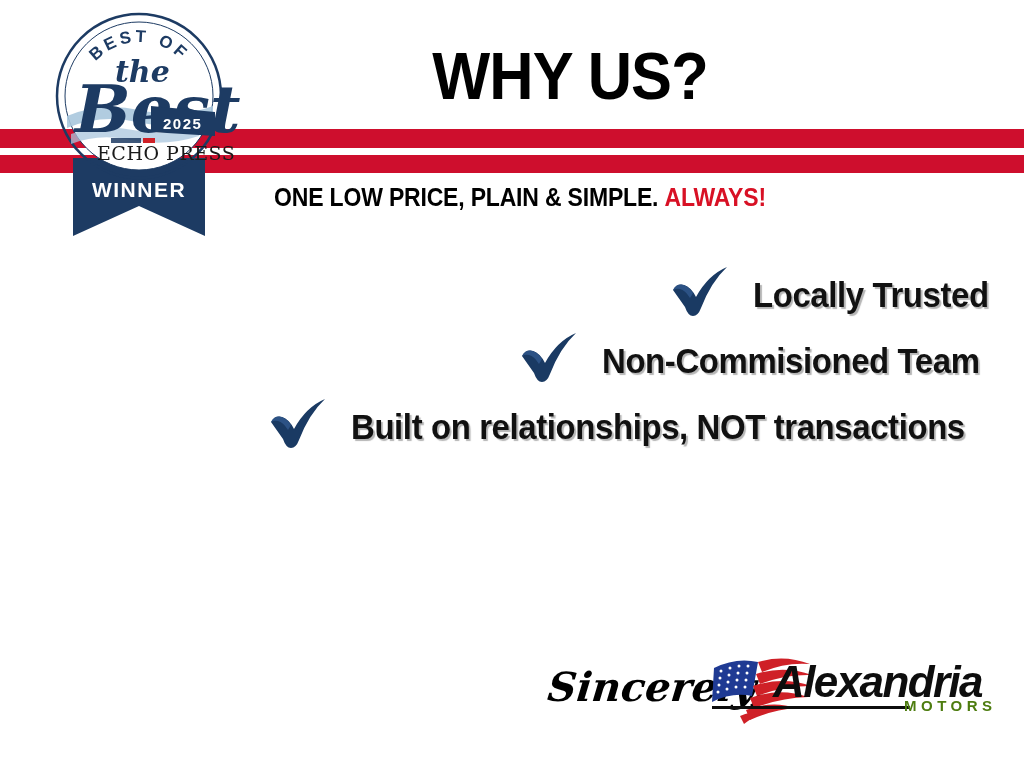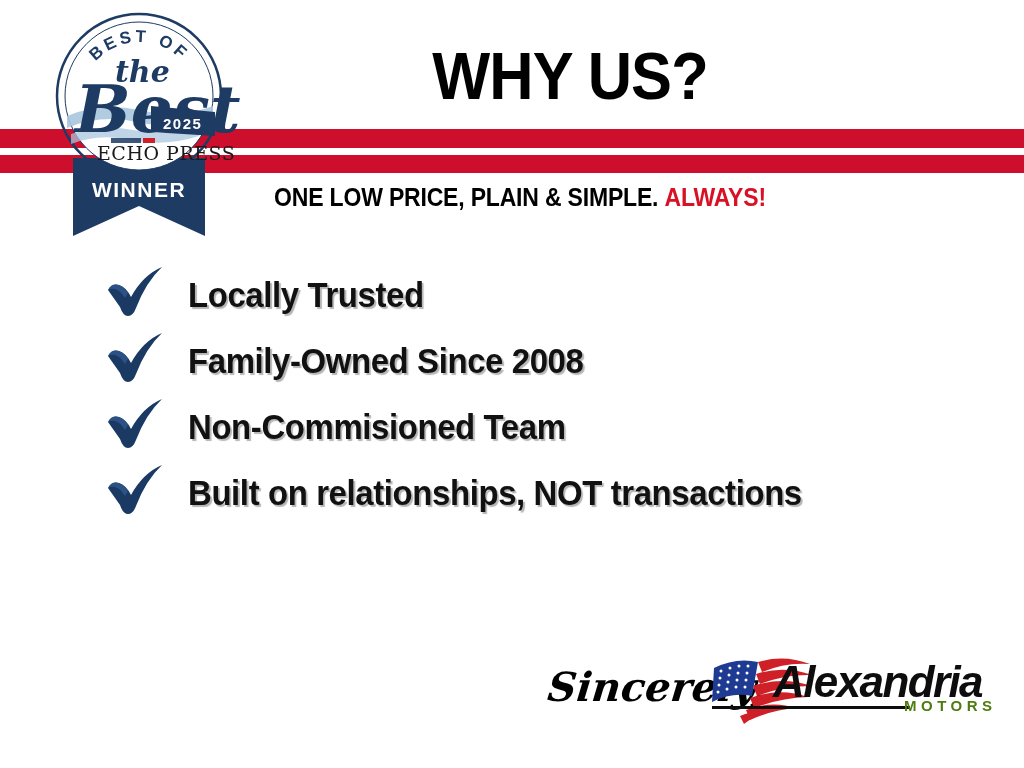--- a/index.html
+++ b/index.html
@@ -83,20 +83,21 @@
     position: absolute;
     left: 104px;
     top: 262px;
     width: 900px;
   }
   .bullet-row {
     position: relative;
     height: 66px;
     display: flex;
     align-items: center;
+    justify-content: flex-end;
   }
   .check {
     width: 62px;
     height: 58px;
     flex: 0 0 62px;
     position: relative;
     top: -2px;
   }
   .check svg { display: block; }
   .bullet-text {
@@ -234,29 +235,20 @@
     <div class="bullet-row">
       <span class="check">
         <svg width="62" height="58" viewBox="0 0 62 58">
           <path d="M4 26 q4 -7 11 -5 q7 2 12 12 q12 -22 31 -30 q-16 15 -26 41 q-3 8 -8 8 q-5 0 -8 -9 Z" fill="#1a3a63"></path>
           <path d="M4 26 q4 -7 11 -5 q5 2 9 8 l-3 5 q-5 -8 -10 -9 q-4 -1 -7 1 Z" fill="#2c5285"></path>
         </svg>
       </span>
       <span class="bullet-text">Locally Trusted</span>
     </div>
 
-    <div class="bullet-row">
-      <span class="check">
-        <svg width="62" height="58" viewBox="0 0 62 58">
-          <path d="M4 26 q4 -7 11 -5 q7 2 12 12 q12 -22 31 -30 q-16 15 -26 41 q-3 8 -8 8 q-5 0 -8 -9 Z" fill="#1a3a63"></path>
-          <path d="M4 26 q4 -7 11 -5 q5 2 9 8 l-3 5 q-5 -8 -10 -9 q-4 -1 -7 1 Z" fill="#2c5285"></path>
-        </svg>
-      </span>
-      <span class="bullet-text">Family-Owned Since 2008</span>
-    </div>
 
     <div class="bullet-row">
       <span class="check">
         <svg width="62" height="58" viewBox="0 0 62 58">
           <path d="M4 26 q4 -7 11 -5 q7 2 12 12 q12 -22 31 -30 q-16 15 -26 41 q-3 8 -8 8 q-5 0 -8 -9 Z" fill="#1a3a63"></path>
           <path d="M4 26 q4 -7 11 -5 q5 2 9 8 l-3 5 q-5 -8 -10 -9 q-4 -1 -7 1 Z" fill="#2c5285"></path>
         </svg>
       </span>
       <span class="bullet-text">Non-Commisioned Team</span>
     </div>

